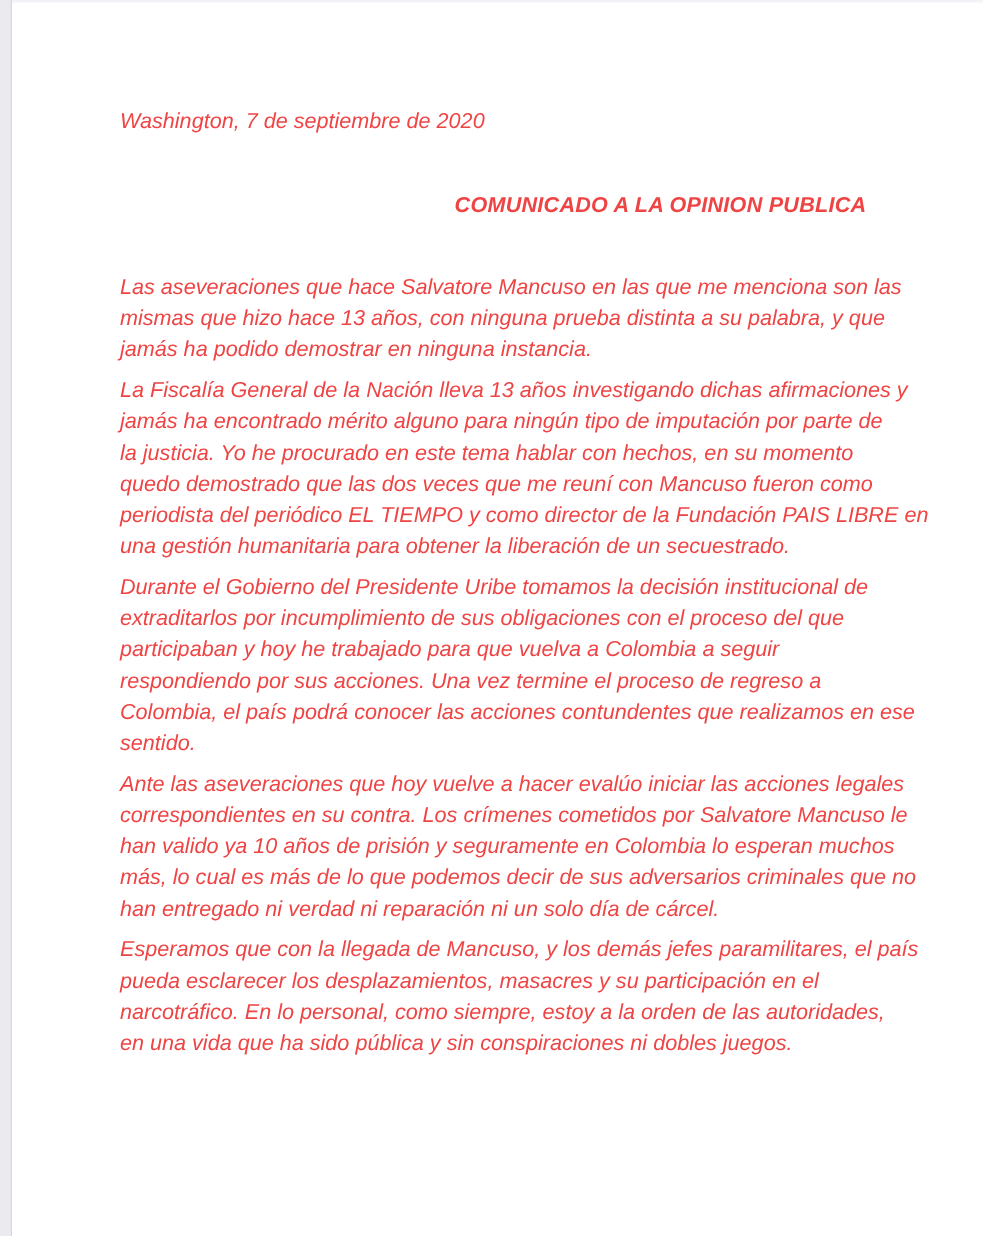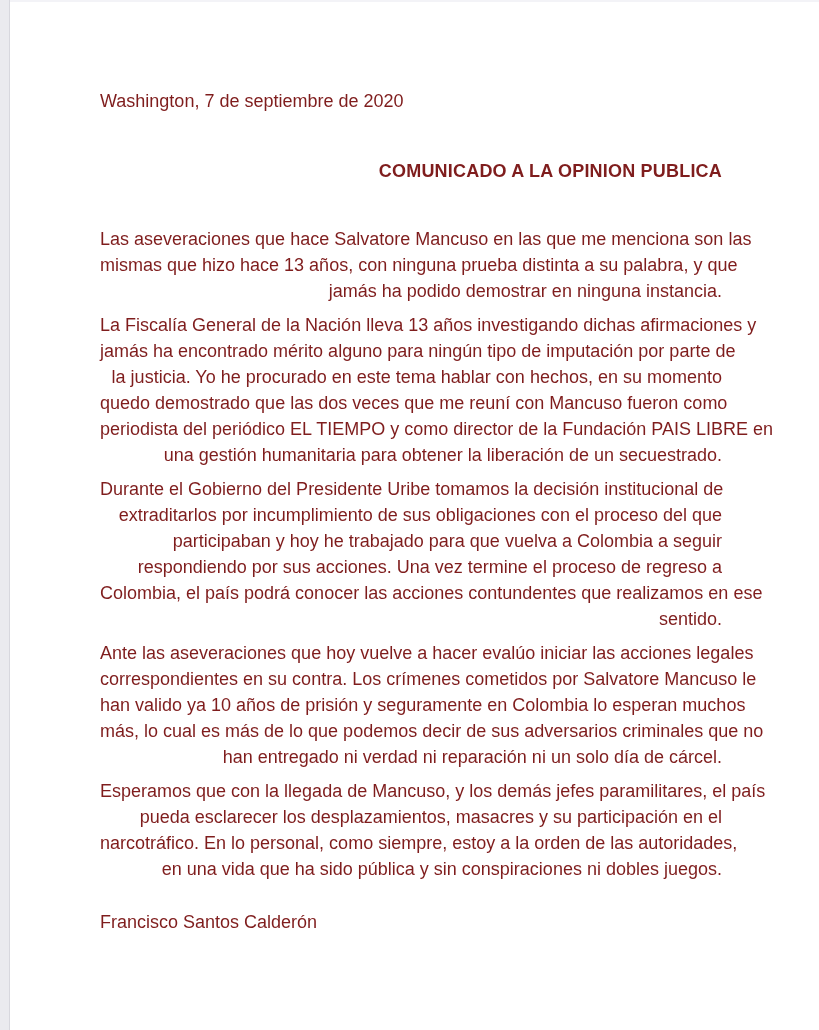--- a/index.html
+++ b/index.html
@@ -27,41 +27,41 @@
     top: 0; left: 0;
     width: 10px; height: 1030px;
     background: #eaeaef;
     border-right: 1px solid #d7d7de;
   }
   .content {
     position: absolute;
     top: 0;
     left: 100px;
     width: 622px;
-    color: #7f1d1d;
+    color: #ef4444;
     font-size: 18px;
     line-height: 26px;
+    font-style: italic;
   }
   .date-line {
     margin-top: 88px;
     white-space: pre;
   }
   .letter-title {
     margin-top: 44px;
     font-size: 18px;
     line-height: 26px;
     font-weight: bold;
     text-align: right;
     letter-spacing: 0.2px;
     white-space: pre;
   }
   .para {
     white-space: pre;
     margin-bottom: 8px;
-    text-align: right;
   }
   .para.first {
     margin-top: 42px;
   }
   .signature {
     margin-top: 27px;
     white-space: pre;
   }
 </style>
 </head>
@@ -98,15 +98,14 @@
 correspondientes en su contra. Los crímenes cometidos por Salvatore Mancuso le
 han valido ya 10 años de prisión y seguramente en Colombia lo esperan muchos
 más, lo cual es más de lo que podemos decir de sus adversarios criminales que no
 han entregado ni verdad ni reparación ni un solo día de cárcel.</p>
 
     <p class="para">Esperamos que con la llegada de Mancuso, y los demás jefes paramilitares, el país
 pueda esclarecer los desplazamientos, masacres y su participación en el
 narcotráfico. En lo personal, como siempre, estoy a la orden de las autoridades,
 en una vida que ha sido pública y sin conspiraciones ni dobles juegos.</p>
 
-    <p class="signature">Francisco Santos Calderón</p>
   </div>
 </div>
 
 </body></html>

